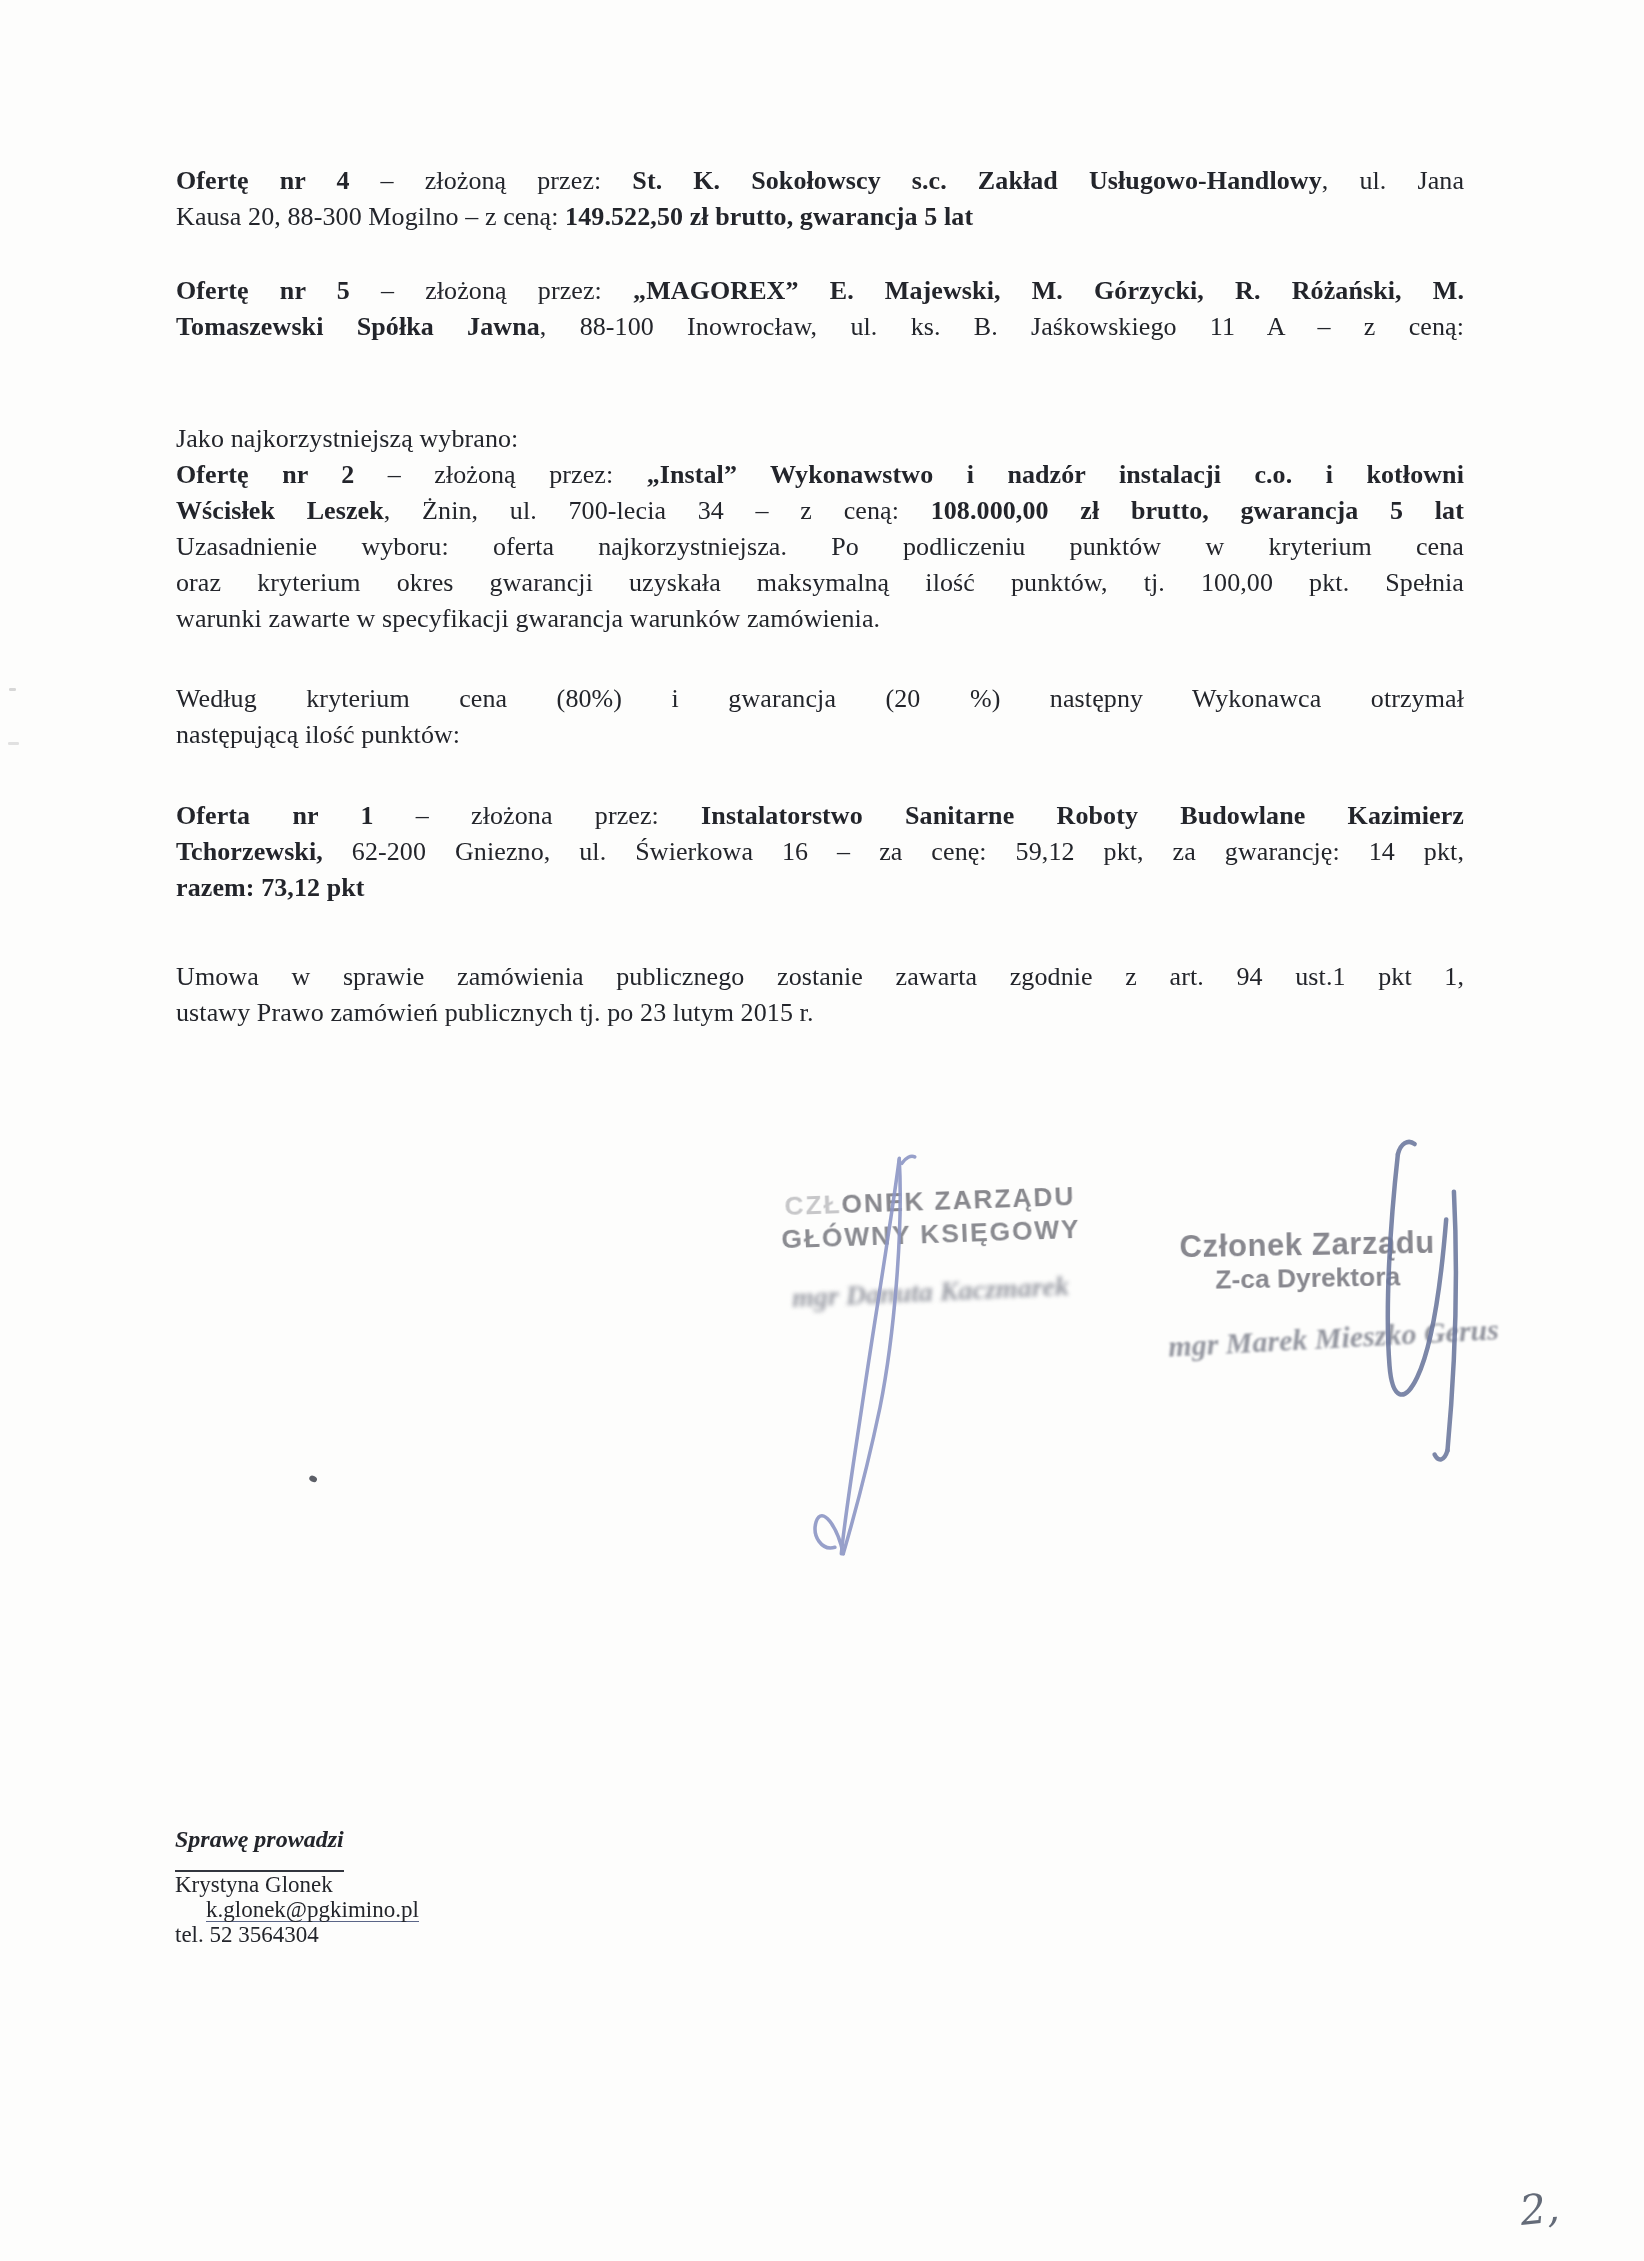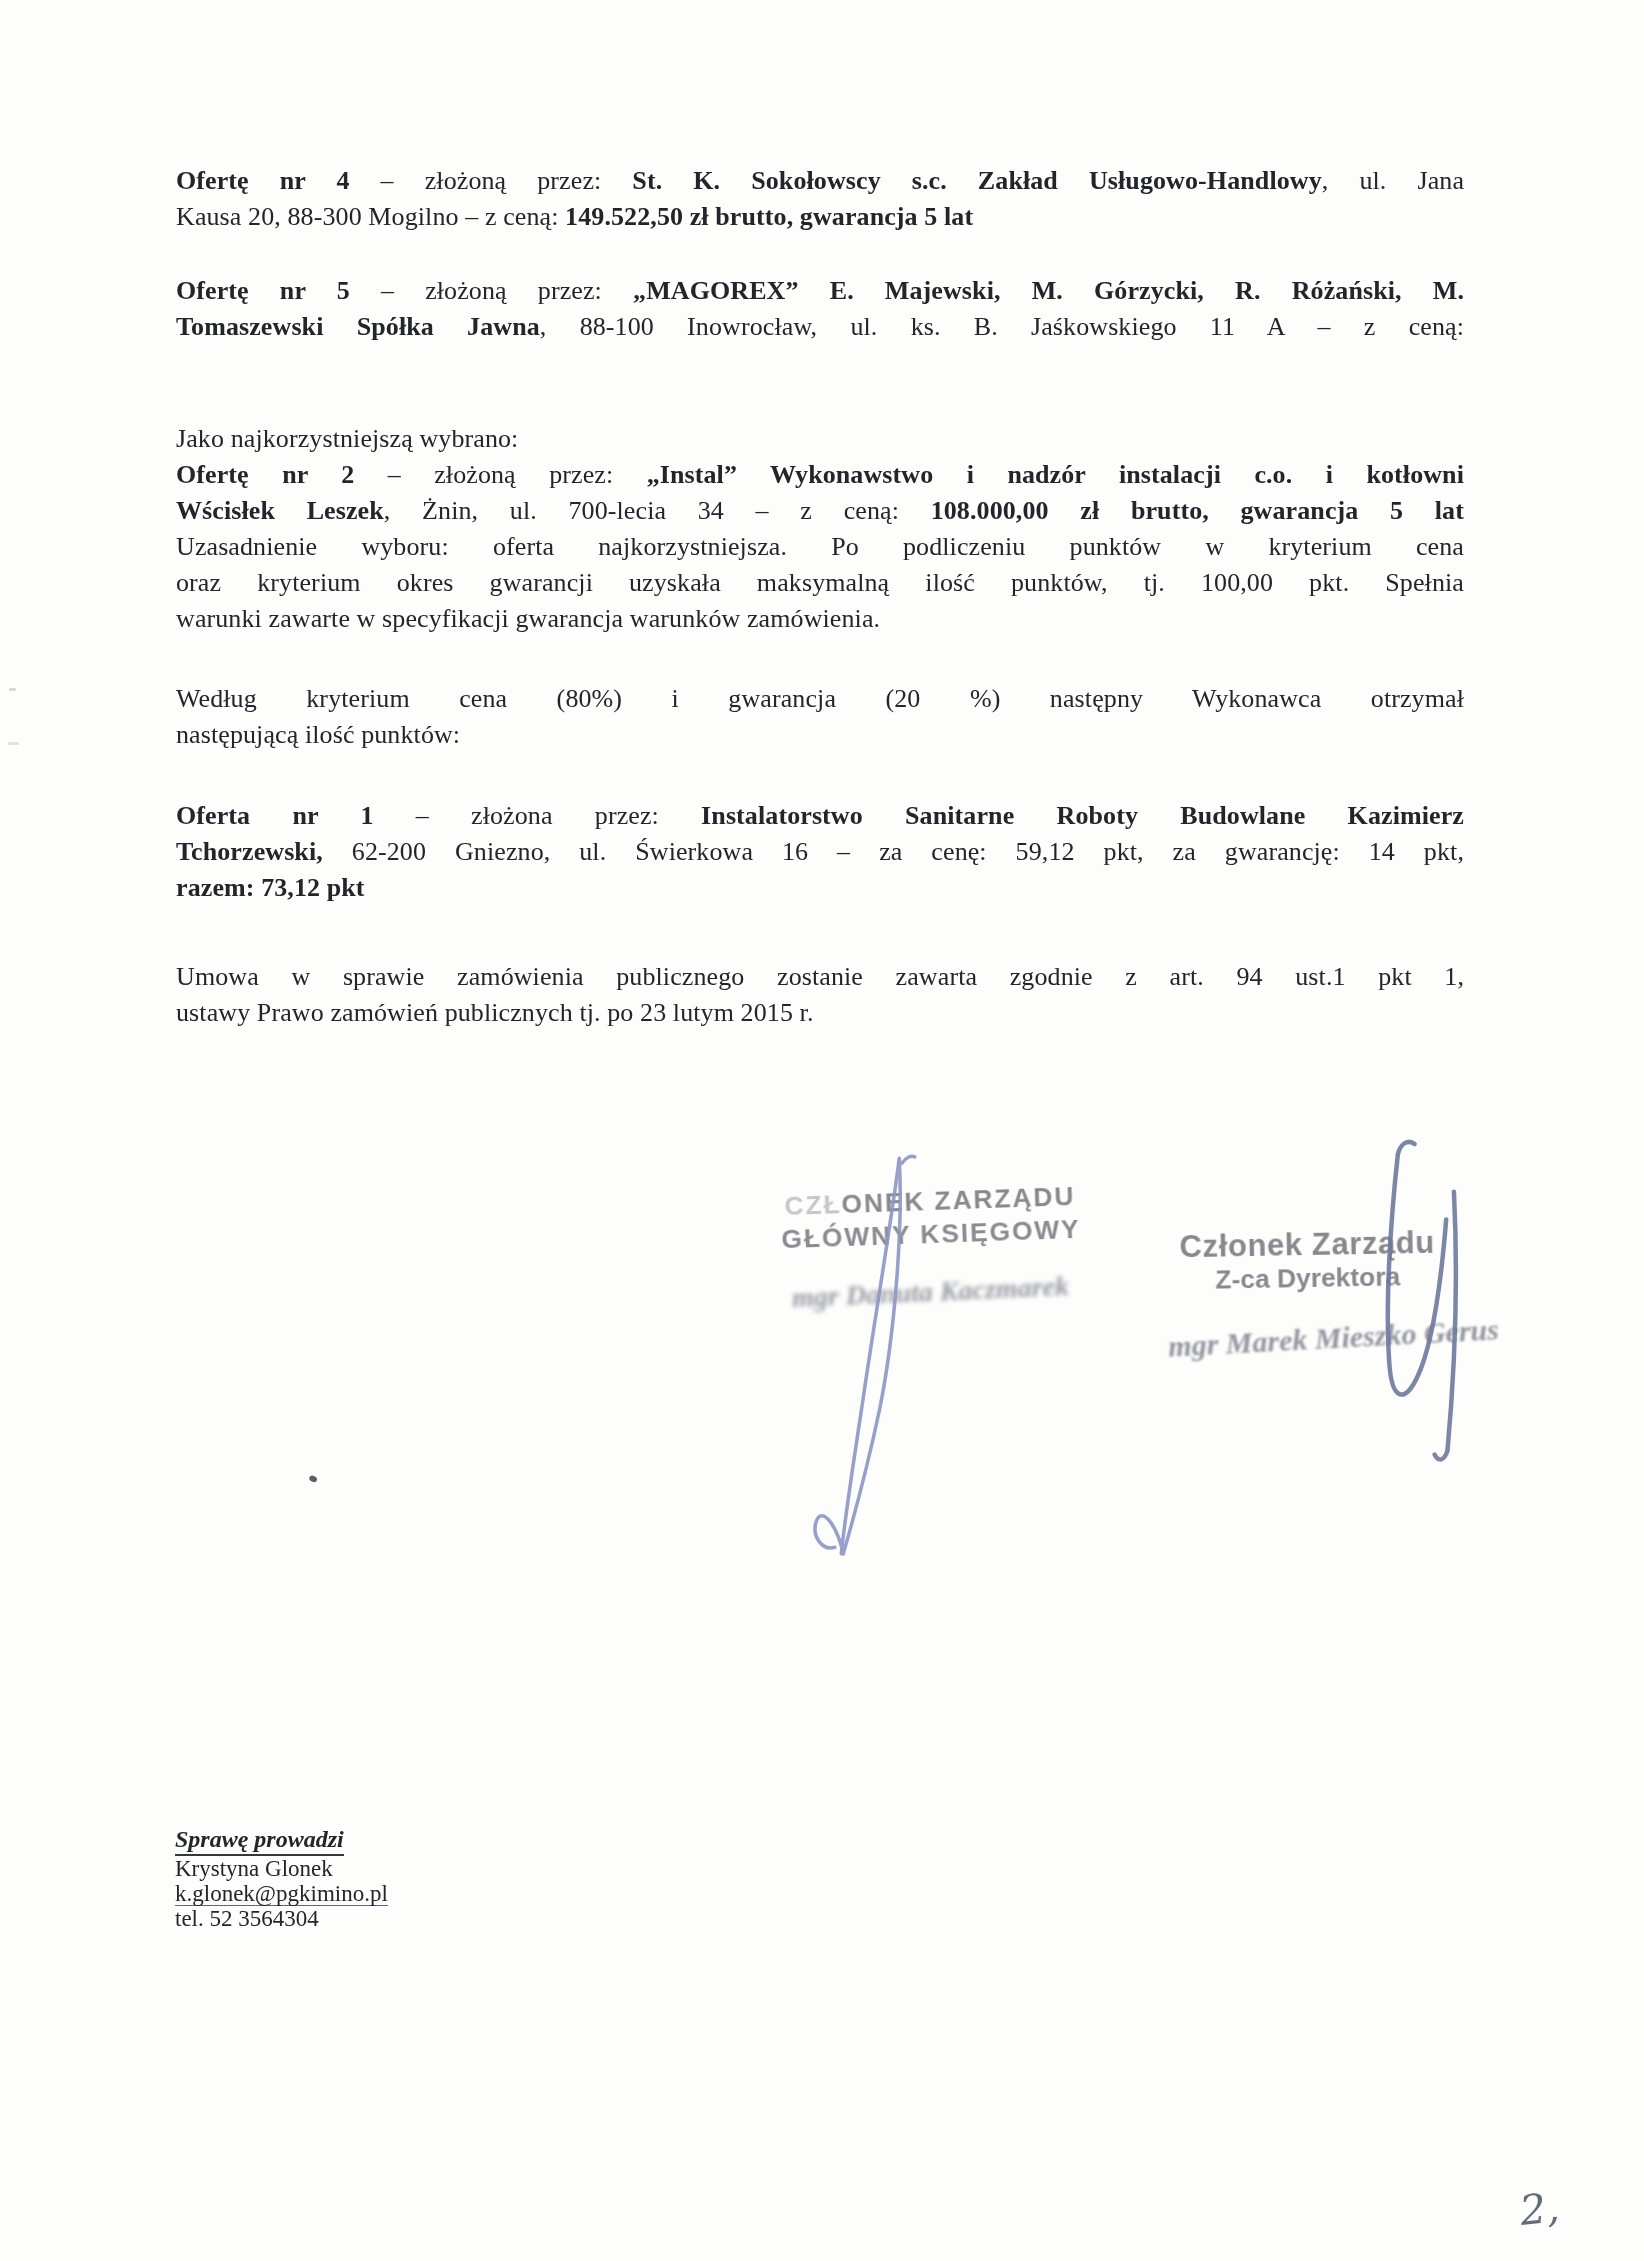--- a/index.html
+++ b/index.html
@@ -68,25 +68,25 @@
   
   .sig-svg{position:absolute;left:0;top:0;pointer-events:none;}
 
   
   .footer{
     position:absolute;left:175px;top:1827px;
     font-size:23px;line-height:25px;
   }
   .footer .heading{
     font-weight:bold;font-style:italic;font-size:24px;
-    border-bottom:2.6px solid #33363e;padding-bottom:2px;
+    border-bottom:2.6px solid #33363e;padding-bottom:18px;
     display:inline-block;
   }
   .footer .email{
-    border-bottom:1.9px solid #5b6687;display:inline-block;line-height:22px;
+    border-bottom:1.9px solid #5b6687;display:inline-block;line-height:22px;margin-left:31px;
   }
 
   
   .page-number{
     position:absolute;left:1520px;top:2185px;
     font-family:"DejaVu Serif",serif;font-style:italic;
     font-size:41px;color:var(--pagenum,#646b78);
     transform:rotate(-6deg);
   }
 

